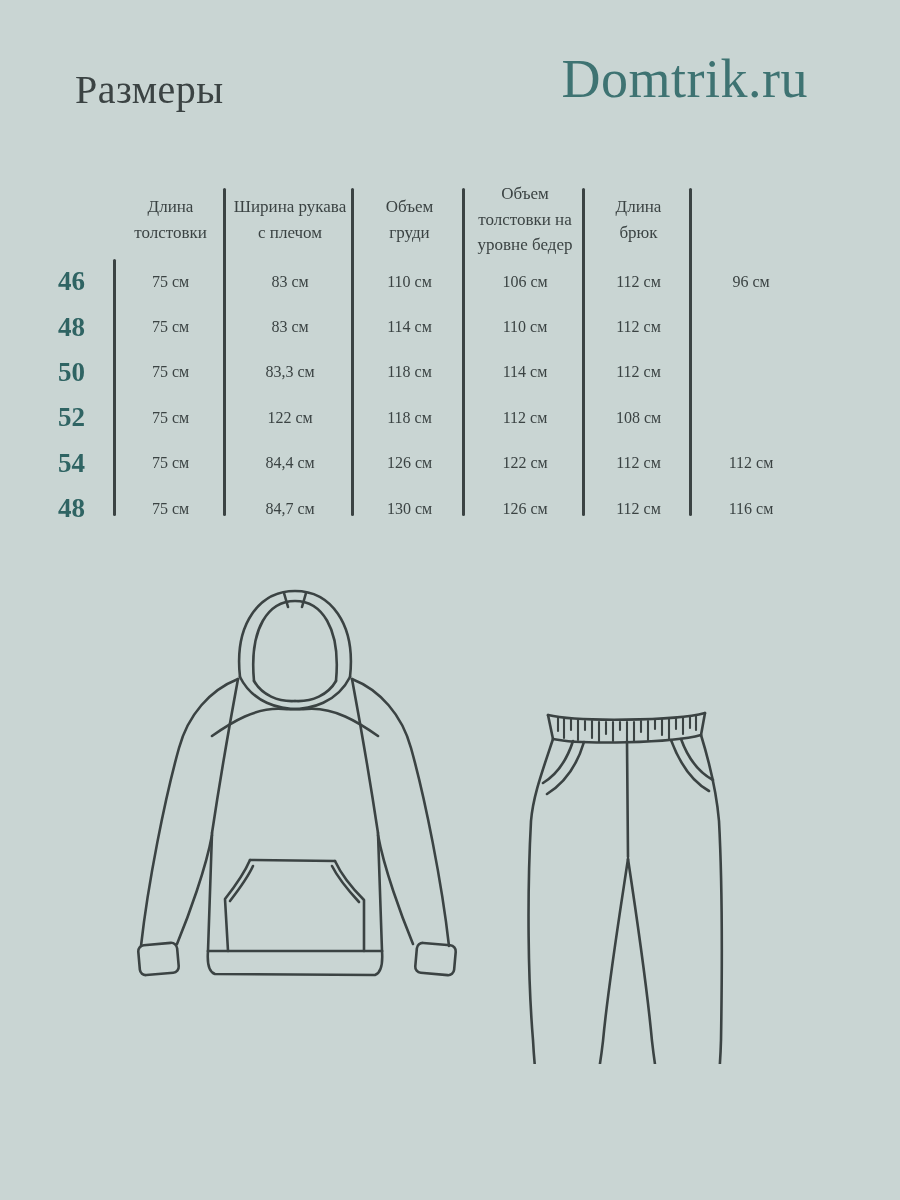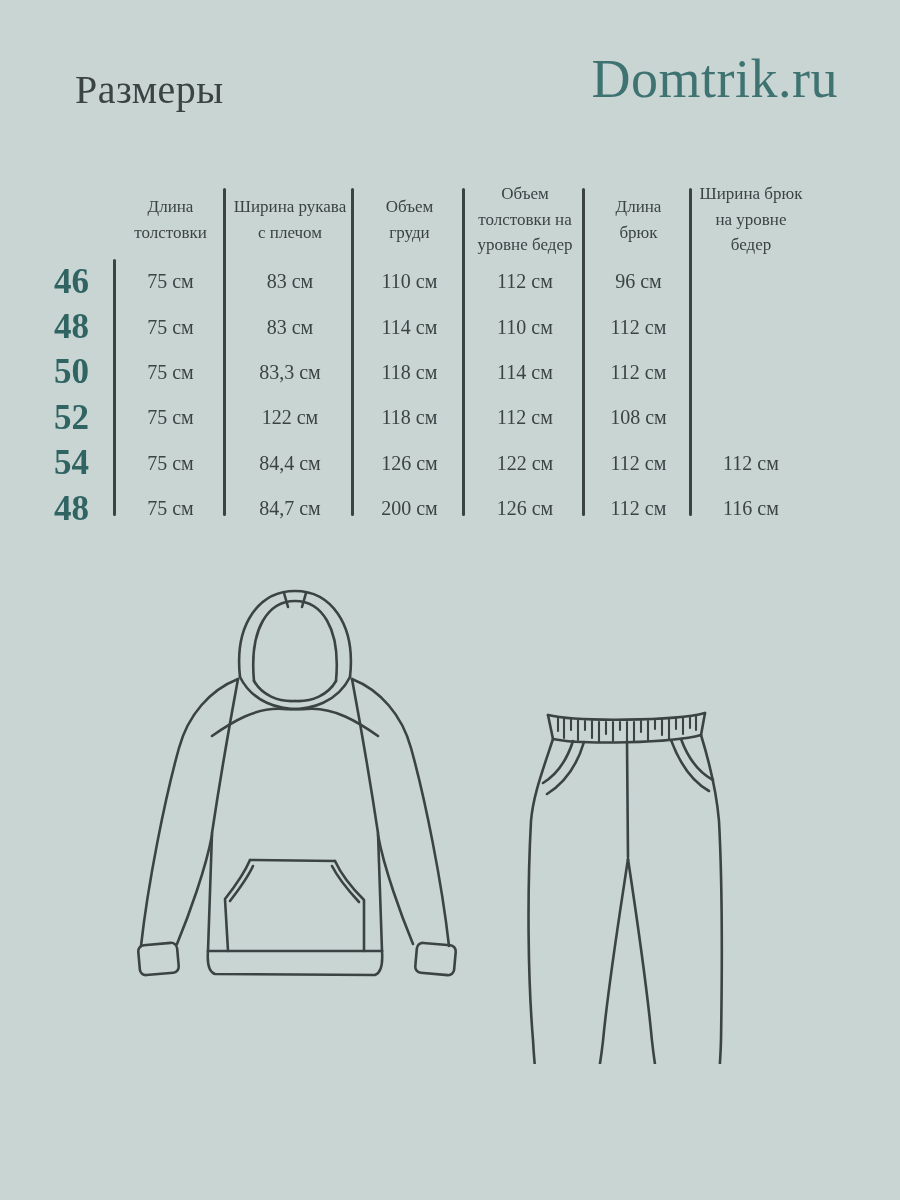--- a/index.html
+++ b/index.html
@@ -8,38 +8,38 @@
     position:relative;width:900px;height:1064px;overflow:hidden;
     background:var(--background,#c9d5d3);
     font-family:Liberation Serif, serif;
     color:var(--text,#3b4343);
   }
   .title{
     position:absolute;left:75px;top:66px;
     font-size:40px;font-weight:400;letter-spacing:.5px;
   }
   .brand{
-    position:absolute;right:62px;top:48px;
+    position:absolute;right:92px;top:48px;
     font-size:54px;font-weight:500;letter-spacing:.5px;
     color:var(--brand,#3e7372);
   }
   .table{position:absolute;left:28px;top:180px;width:782px;}
   .thead,.trow{display:grid;grid-template-columns:87px 111px 128px 111px 120px 107px 118px;}
   .thead{height:79px;}
   .trow{height:45.4px;}
   .cell{
     display:flex;align-items:center;justify-content:center;
-    font-size:20px;font-weight:500;white-space:nowrap;
+    font-size:16px;font-weight:500;white-space:nowrap;
   }
   .col-header{
     display:flex;align-items:center;justify-content:center;
     text-align:center;font-size:17px;line-height:1.5;font-weight:400;
     white-space:pre-line;
   }
-  .size{font-size:35px;font-weight:600;color:var(--accent,#2f6463);}
+  .size{font-size:27px;font-weight:600;color:var(--accent,#2f6463);}
   .vline{
     position:absolute;width:3px;border-radius:2px;
     background:var(--line,#3b4343);
   }
   .vline.d0{left:85px;top:79px;height:257px;}
   .vline.d1{left:195px;top:8px;height:328px;}
   .vline.d2{left:323px;top:8px;height:328px;}
   .vline.d3{left:434px;top:8px;height:328px;}
   .vline.d4{left:554px;top:8px;height:328px;}
   .vline.d5{left:661px;top:8px;height:328px;}
@@ -64,30 +64,28 @@
 толстовки</div>
       <div class="col-header">Ширина рукава
 с плечом</div>
       <div class="col-header">Объем
 груди</div>
       <div class="col-header">Объем
 толстовки на
 уровне бедер</div>
       <div class="col-header">Длина
 брюк</div>
-      <div class="col-header">Ширина брюк
-на уровне
-бедер</div>
     </div>
 
     <div class="trow">
       <div class="cell size">46</div>
       <div class="cell">75 см</div>
       <div class="cell">83 см</div>
       <div class="cell">110 см</div>
+      <div class="cell">106 см</div>
       <div class="cell">112 см</div>
       <div class="cell">96 см</div>
     </div>
 
     <div class="trow">
       <div class="cell size">48</div>
       <div class="cell">75 см</div>
       <div class="cell">83 см</div>
       <div class="cell">114 см</div>
       <div class="cell">110 см</div>
@@ -119,21 +117,21 @@
       <div class="cell">126 см</div>
       <div class="cell">122 см</div>
       <div class="cell">112 см</div>
       <div class="cell">112 см</div>
     </div>
 
     <div class="trow">
       <div class="cell size">48</div>
       <div class="cell">75 см</div>
       <div class="cell">84,7 см</div>
-      <div class="cell">200 см</div>
+      <div class="cell">130 см</div>
       <div class="cell">126 см</div>
       <div class="cell">112 см</div>
       <div class="cell">116 см</div>
     </div>
 
     <div class="vline d0"></div>
     <div class="vline d1"></div>
     <div class="vline d2"></div>
     <div class="vline d3"></div>
     <div class="vline d4"></div>

